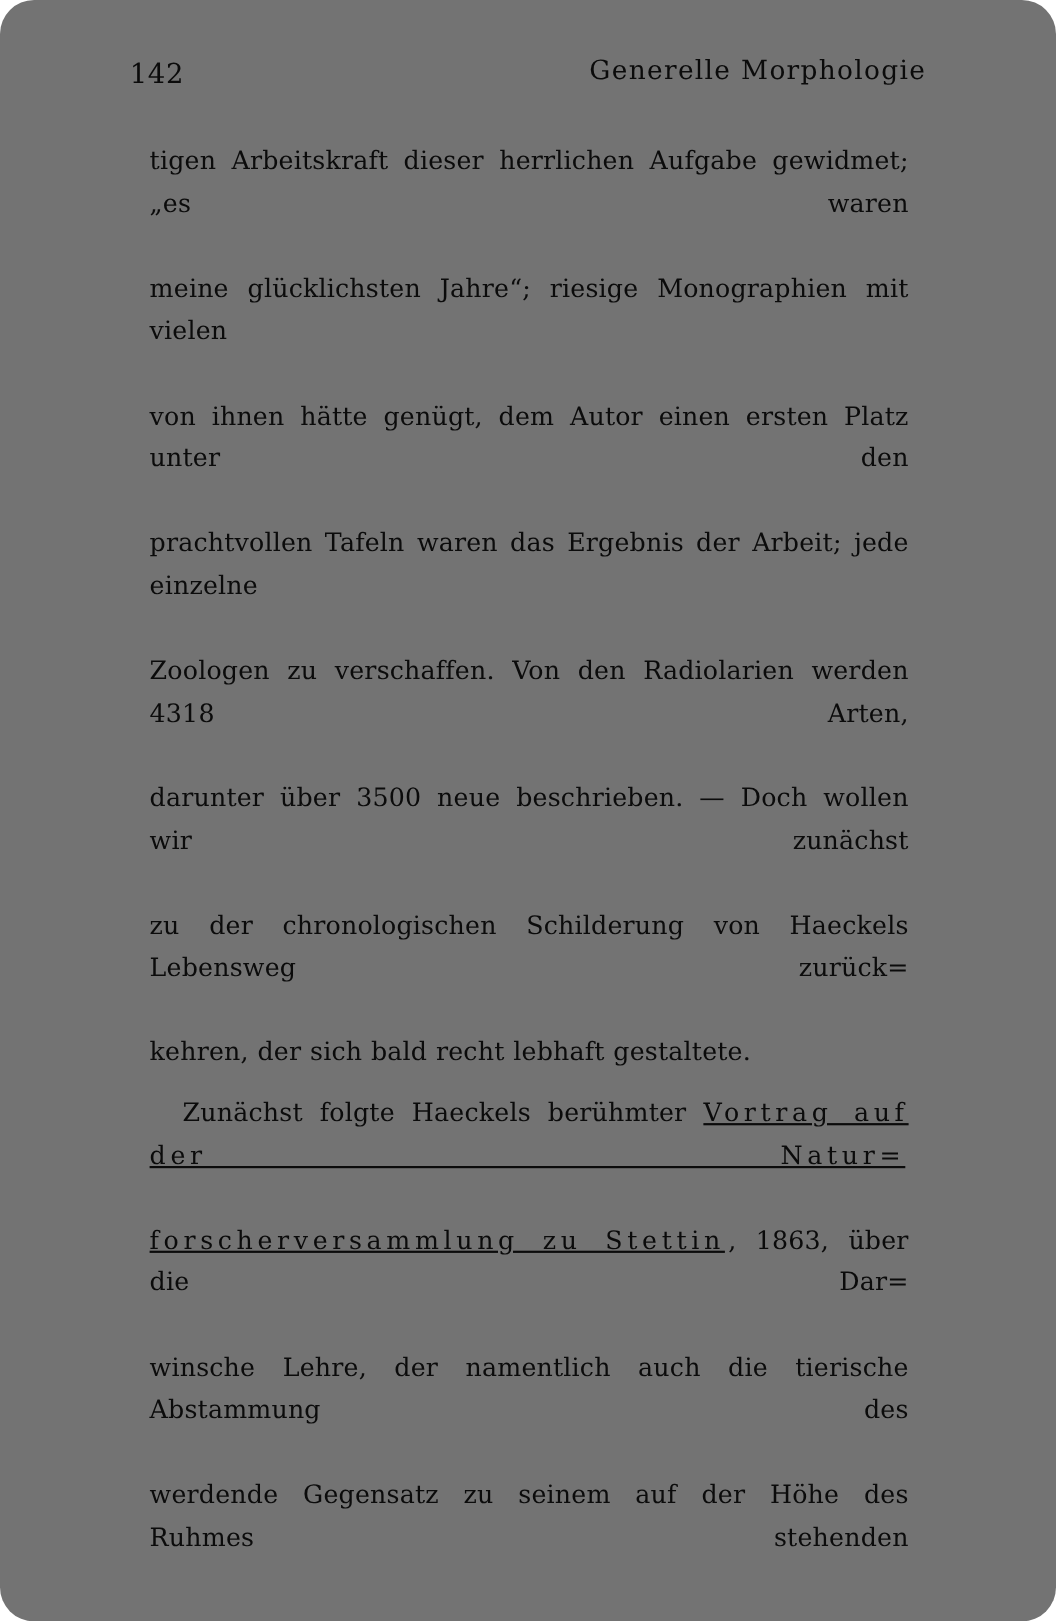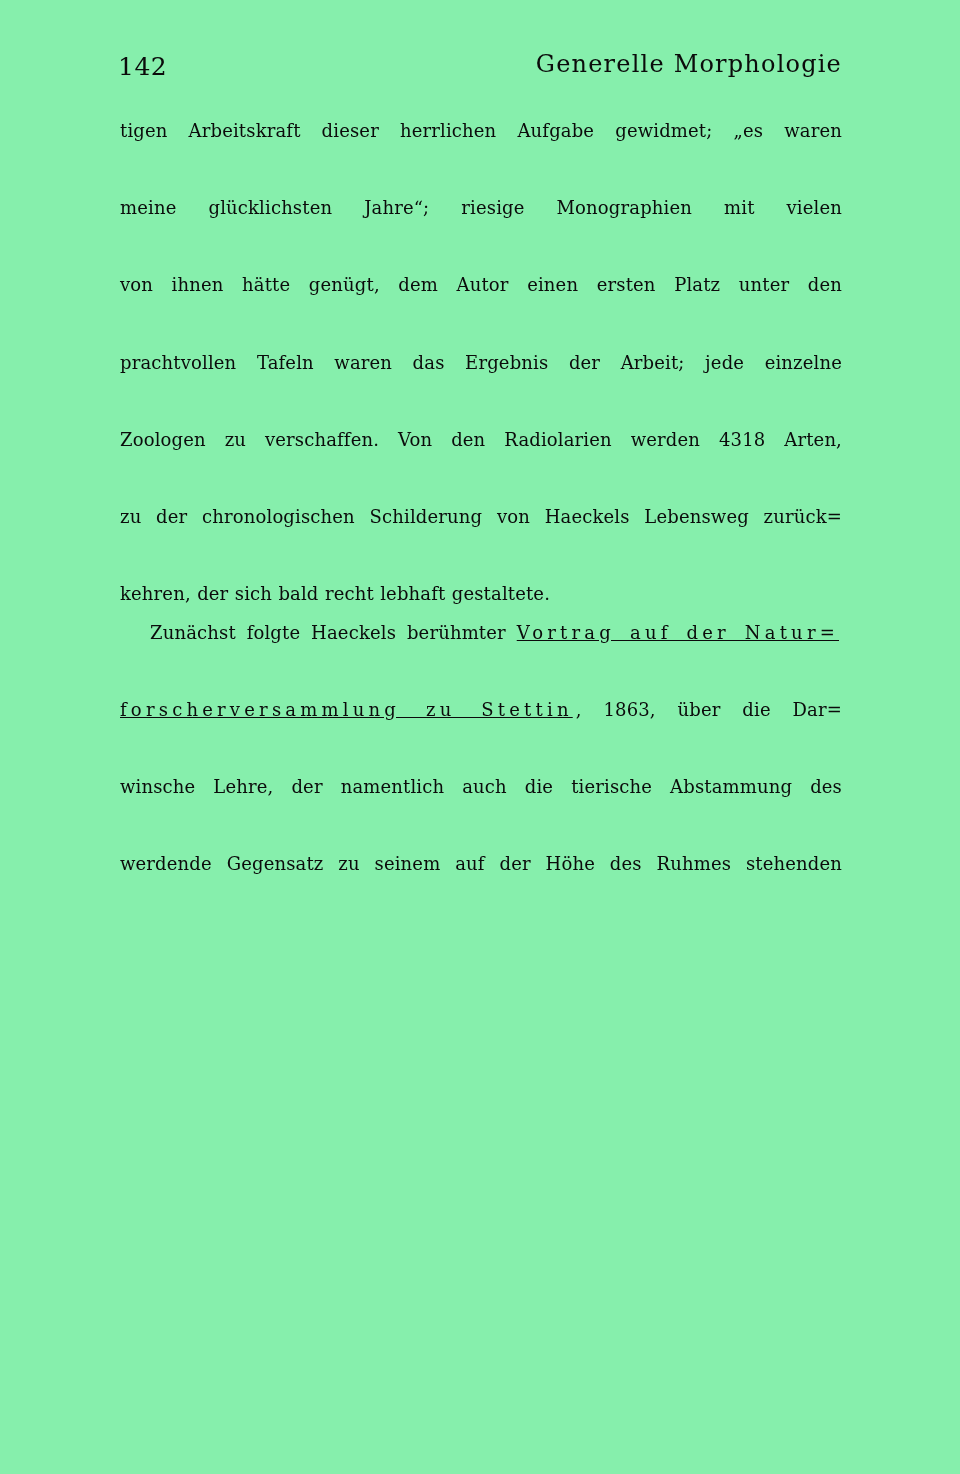--- a/index.html
+++ b/index.html
@@ -12,21 +12,22 @@
     height: 1474px;
     overflow: hidden;
     font-family: "DejaVu Serif", "Liberation Serif", serif;
     color: #0b0b0b;
   }
 
   .page {
     position: relative;
     width: 960px;
     height: 1474px;
-    background: #86efac;
+    background: #737373;
+    border-radius: 31px;
   }
 
   
   .running-head {
     position: absolute;
     left: 118px;
     top: 46px;
     width: 724px;
     height: 40px;
   }
@@ -51,25 +52,25 @@
   
   .textblock {
     position: absolute;
     left: 120px;
     top: 112px;
     width: 722px;
   }
 
   
   .para-lg {
-    font-size: 18px;
+    font-size: 23px;
     line-height: 38.6px;
     text-align: justify;
     text-justify: inter-word;
-    margin: 0;
+    margin: 16px;
     letter-spacing: 0.15px;
     word-spacing: 0.5px;
   }
 
   
   .sp {
     letter-spacing: 4.2px;
     margin-right: 3px;
     text-decoration: underline;
   }
@@ -98,20 +99,21 @@
   </div>
 
   <div class="textblock">
 
     <p class="para-lg">
       <span class="just-line">tigen Arbeitskraft dieser herrlichen Aufgabe gewidmet; „es waren</span>
       <span class="just-line">meine glücklichsten Jahre“; riesige Monographien mit vielen</span>
       <span class="just-line">von ihnen hätte genügt, dem Autor einen ersten Platz unter den</span>
       <span class="just-line">prachtvollen Tafeln waren das Ergebnis der Arbeit; jede einzelne</span>
       <span class="just-line">Zoologen zu verschaffen. Von den Radiolarien werden 4318 Arten,</span>
+      <span class="just-line">darunter über 3500 neue beschrieben. — Doch wollen wir zunächst</span>
       <span class="just-line">zu der chronologischen Schilderung von Haeckels Lebensweg zurück=</span>
       <span class="just-line last-line">kehren, der sich bald recht lebhaft gestaltete.</span>
     </p>
 
     <p class="para-lg">
       <span class="just-line">
         <span style="display:inline-block;width:30px"></span><span>Zunächst folgte Haeckels berühmter </span><span class="sp">Vortrag auf der Natur=</span>
       </span>
       <span class="just-line">
         <span class="sp">forscherversammlung zu Stettin</span><span>, 1863, über die Dar=</span>

